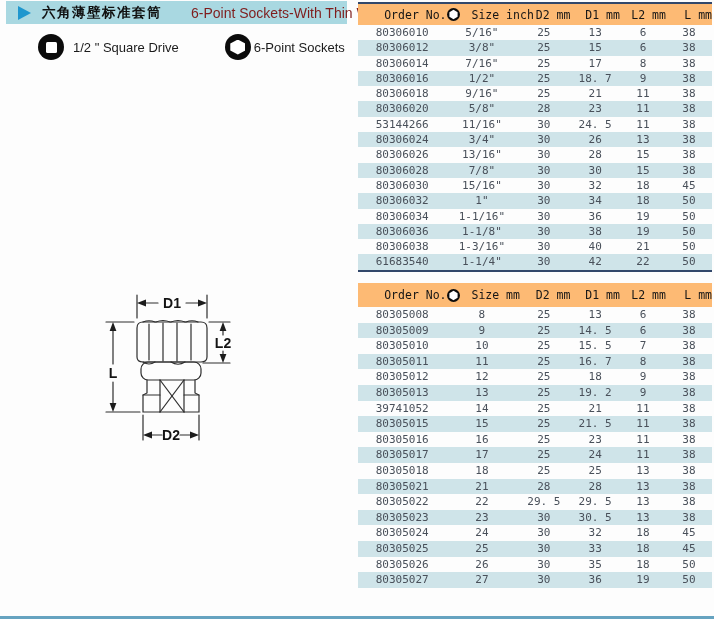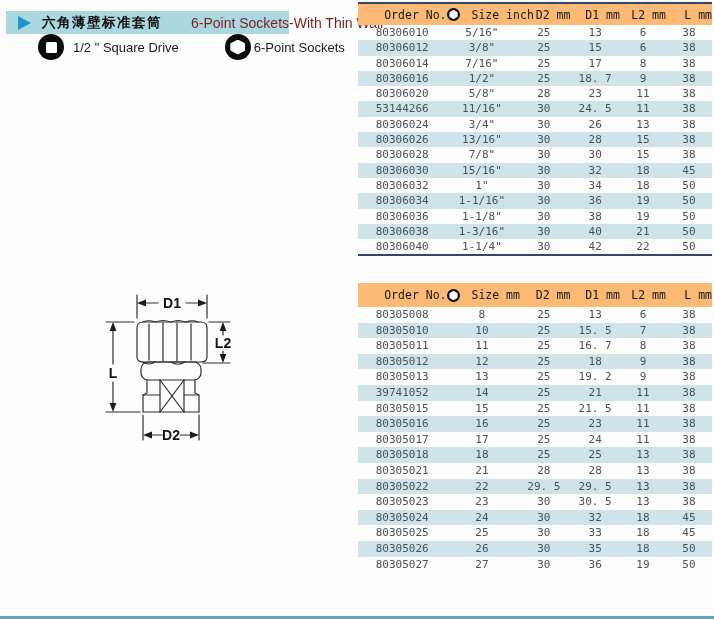--- a/index.html
+++ b/index.html
@@ -2,21 +2,21 @@
 <html><head>
 <meta charset="utf-8">
 <style>
   html,body { margin:0; padding:0; background:#ffffff; }
   .page {
     position:relative; width:714px; height:619px; background:#fdfdfd;
     font-family:"DejaVu Sans Mono", monospace; overflow:hidden;
   }
   
   .title-bar {
-    position:absolute; left:6px; top:11px; width:283px; height:23px;
+    position:absolute; left:6px; top:1px; width:341px; height:23px;
     background:#a9d8e1; display:flex; align-items:center;
   }
   .tri {
     width:0; height:0; margin-left:12px;
     border-left:13px solid #1f97ce;
     border-top:7px solid transparent; border-bottom:7px solid transparent;
   }
   .title-zh {
     font-family:"DejaVu Sans", sans-serif; font-weight:bold;
     font-size:13.5px; color:#101010; margin-left:11px; letter-spacing:1.5px;
@@ -214,20 +214,28 @@
         </tr>
         <tr>
           <td>80306016</td>
           <td>1/2"</td>
           <td>25</td>
           <td>18. 7</td>
           <td>9</td>
           <td>38</td>
         </tr>
         <tr>
+          <td>80306018</td>
+          <td>9/16"</td>
+          <td>25</td>
+          <td>21</td>
+          <td>11</td>
+          <td>38</td>
+        </tr>
+        <tr>
           <td>80306020</td>
           <td>5/8"</td>
           <td>28</td>
           <td>23</td>
           <td>11</td>
           <td>38</td>
         </tr>
         <tr>
           <td>53144266</td>
           <td>11/16"</td>
@@ -294,21 +302,21 @@
         </tr>
         <tr>
           <td>80306038</td>
           <td>1-3/16"</td>
           <td>30</td>
           <td>40</td>
           <td>21</td>
           <td>50</td>
         </tr>
         <tr>
-          <td>80306040</td>
+          <td>61683540</td>
           <td>1-1/4"</td>
           <td>30</td>
           <td>42</td>
           <td>22</td>
           <td>50</td>
         </tr>
       </tbody>
   </table>
 
   <table class="spec" id="table-mm">
@@ -341,20 +349,28 @@
     <tbody>
         <tr>
           <td>80305008</td>
           <td>8</td>
           <td>25</td>
           <td>13</td>
           <td>6</td>
           <td>38</td>
         </tr>
         <tr>
+          <td>80305009</td>
+          <td>9</td>
+          <td>25</td>
+          <td>14. 5</td>
+          <td>6</td>
+          <td>38</td>
+        </tr>
+        <tr>
           <td>80305010</td>
           <td>10</td>
           <td>25</td>
           <td>15. 5</td>
           <td>7</td>
           <td>38</td>
         </tr>
         <tr>
           <td>80305011</td>
           <td>11</td>

